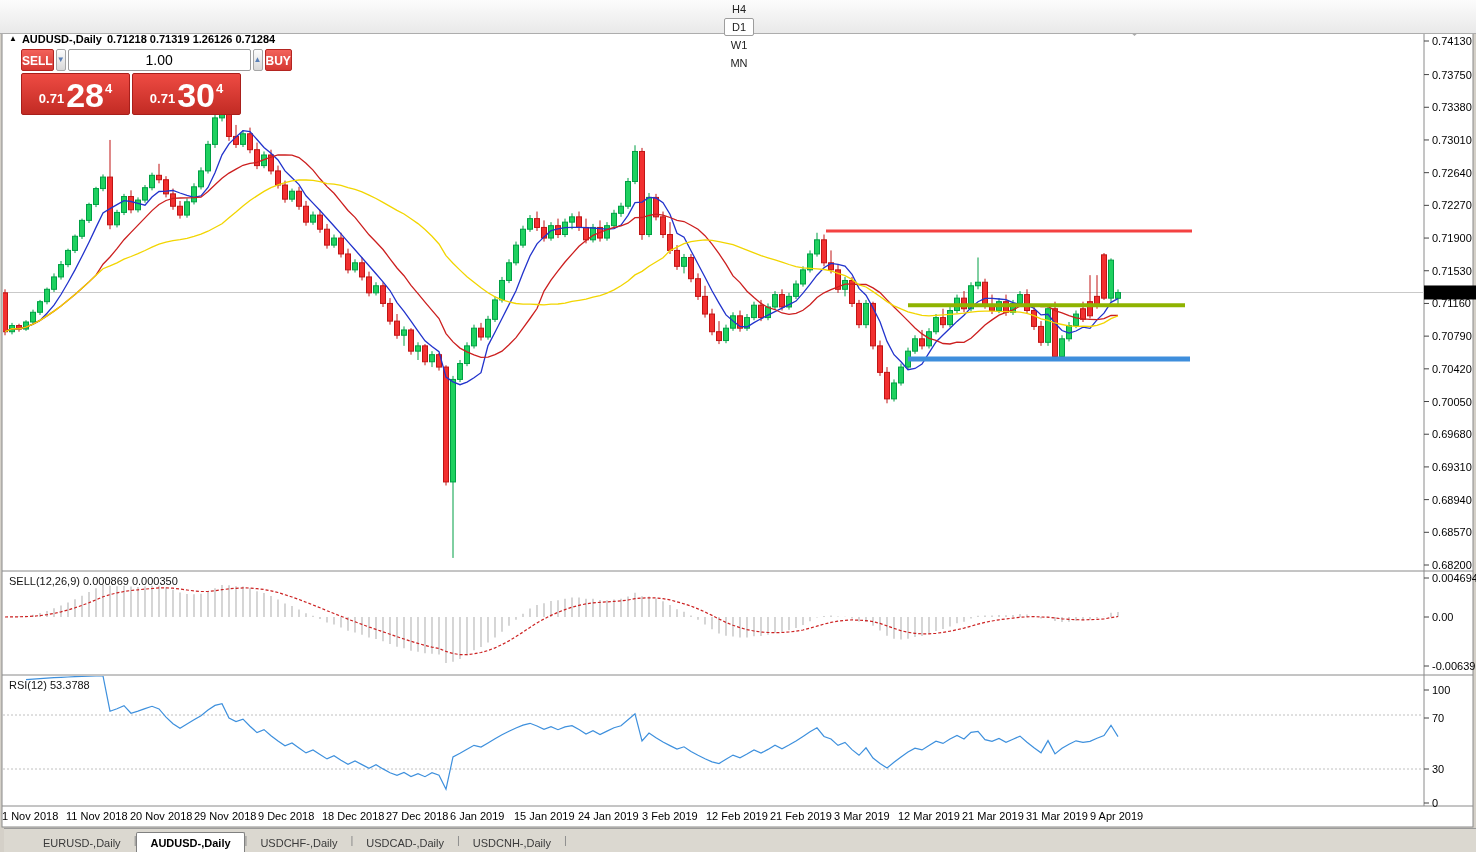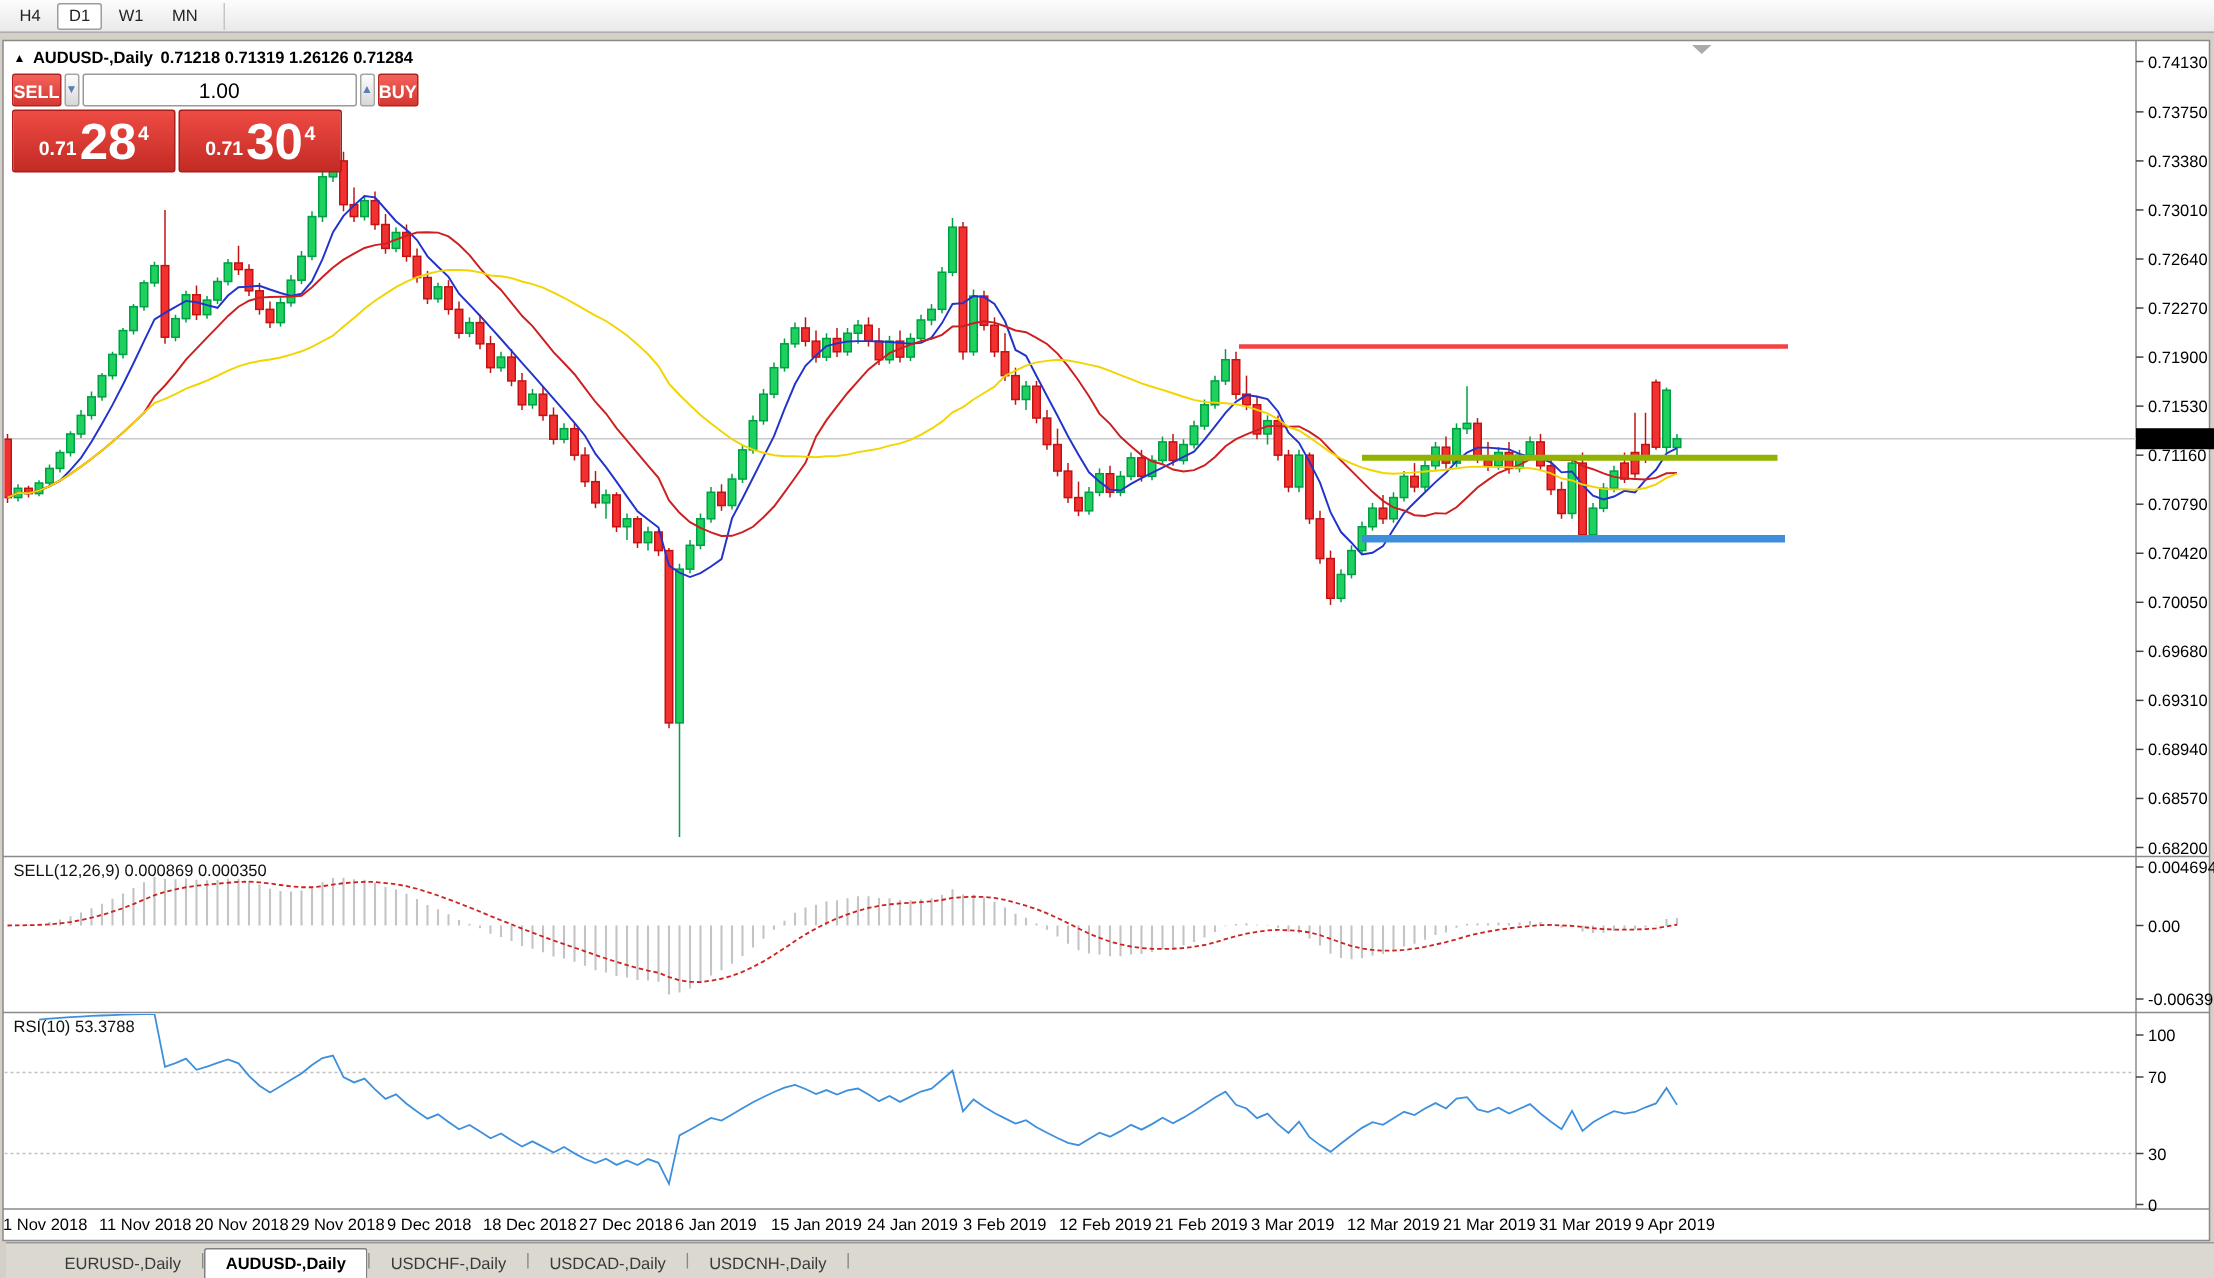--- a/index.html
+++ b/index.html
@@ -1,35 +1,35 @@
 <!DOCTYPE html>
 <html><head>
 <meta charset="utf-8">
 <style>
   html,body{margin:0;padding:0;}
   body{width:1476px;height:852px;overflow:hidden;background:#D4D0C8;
        font-family:"Liberation Sans",sans-serif;position:relative;}
   svg text{font-family:"Liberation Sans",sans-serif;font-size:11px;fill:#000;}
 
   
-  .toolbar{position:absolute;top:0;left:0;width:100%;height:22px;
+  .toolbar{position:absolute;top:0;left:0;width:100%;height:34px;
     background:linear-gradient(#FCFCFC,#E9E9E9);border-bottom:1px solid #ADADAD;
-    display:flex;align-items:center;padding-left:5px;box-sizing:border-box;z-index:30;}
+    display:flex;align-items:center;padding-left:5px;box-sizing:border-box;z-index:30;flex-direction:column;}
   .tb-btn{font-size:11px;color:#222;padding:2px 7px;margin-right:3px;border:1px solid transparent;
     border-radius:2px;cursor:default;}
   .tb-btn.active{background:#fff;border-color:#9d9d9d;}
   .tb-sep{width:1px;height:18px;background:#C5C5C5;margin:0 6px;}
 
   
   .chart-title{position:absolute;left:9px;top:33px;z-index:20;font-size:11px;font-weight:bold;
     color:#000;display:flex;align-items:center;gap:5px;white-space:nowrap;}
   .chart-title .tri{font-size:8px;line-height:1;}
 
   
-  .trade-panel{position:absolute;left:8px;top:49px;width:221px;z-index:25;}
+  .trade-panel{position:absolute;left:21px;top:49px;width:221px;z-index:25;}
   .tp-row1{display:flex;gap:2px;height:22px;}
   .tp-btn{width:52px;background:linear-gradient(#F2625A,#D53832);color:#fff;font-size:12px;
     font-weight:bold;text-align:center;line-height:22px;border-radius:2px;border:1px solid #B32420;box-sizing:border-box;}
   .tp-spin{width:17px;background:linear-gradient(#FDFDFD,#D8D8D8);border:1px solid #A5A5A5;
     border-radius:2px;color:#5A7FB5;font-size:8px;text-align:center;line-height:20px;box-sizing:border-box;}
   .tp-input{flex:1;border:1px solid #9A9A9A;border-radius:2px;font-size:14px;text-align:center;
     font-family:"Liberation Sans",sans-serif;padding:0;box-sizing:border-box;}
   .tp-row2{display:flex;gap:2px;margin-top:2px;height:42px;}
   .tp-price{width:109px;background:linear-gradient(#EE4B43,#C22B24);border:1px solid #A81F1B;
     border-radius:2px;color:#fff;display:flex;align-items:flex-end;justify-content:center;
@@ -684,21 +684,21 @@
       <span class="px-sup">4</span>
     </div>
   </div>
 </div>
 
 <div class="ind-label" style="top:575px;">
   <span>SELL(12,26,9)</span>
   <span>0.000869 0.000350</span>
 </div>
 <div class="ind-label" style="top:679px;">
-  <span>RSI(10)</span>
+  <span>RSI(12)</span>
   <span>53.3788</span>
 </div>
 
 <div class="tabbar">
   <div class="tab">EURUSD-,Daily</div>
   <div class="tab-sep">|</div>
   <div class="tab active">AUDUSD-,Daily</div>
   <div class="tab-sep">|</div>
   <div class="tab">USDCHF-,Daily</div>
   <div class="tab-sep">|</div>

